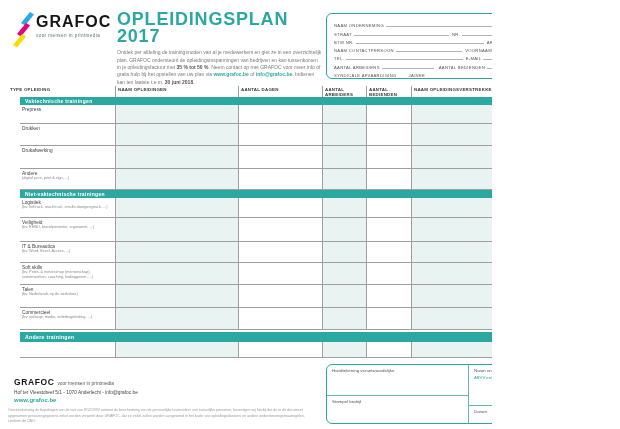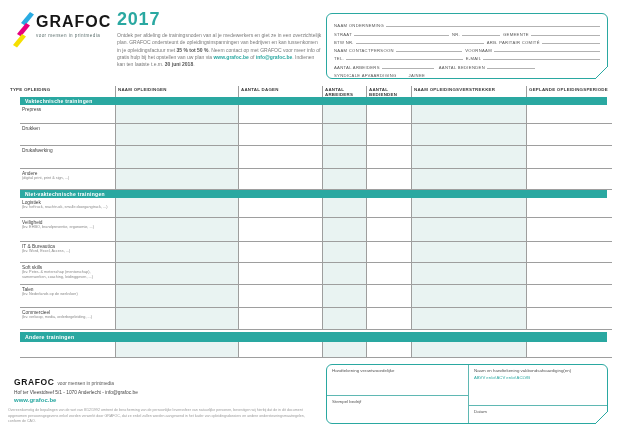--- a/index.html
+++ b/index.html
@@ -1,16 +1,16 @@
 <!DOCTYPE html>
 <html><head>
 <meta charset="utf-8">
 <style>
   html,body{margin:0;padding:0;background:#fff;}
-  .page{position:relative;width:620px;height:429px;background:#ffffff;
+  .page{position:relative;width:492px;height:429px;background:#ffffff;
         font-family:"Liberation Sans",sans-serif;overflow:hidden;}
 
   
   .logo{position:absolute;left:13px;top:10px;}
   .brand{position:absolute;left:36px;top:13px;}
   .brand-name{font-size:16px;font-weight:bold;letter-spacing:1px;color:#161616;}
   .brand-tag{font-size:4.6px;color:#5f7270;letter-spacing:0.4px;margin-top:1.5px;}
 
   .titleblock{position:absolute;left:117px;top:11px;width:205px;}
   .title{font-size:18px;font-weight:bold;color:#2aa8a1;letter-spacing:0.8px;line-height:0.95;}
@@ -89,20 +89,21 @@
     <polygon points="4,24 13,13 17,15.5 8,26.5" fill="#E6007E"></polygon>
     <polygon points="0,35 9,24 13,26.5 4,37.5" fill="#F5DF00"></polygon>
   </svg>
 
   <div class="brand">
     <div class="brand-name">GRAFOC</div>
     <div class="brand-tag">voor mensen in printmedia</div>
   </div>
 
   <div class="titleblock">
+    <div class="title">OPLEIDINGSPLAN</div>
     <div class="title">2017</div>
     <p class="intro"><span>Ontdek per afdeling de trainingsnoden van al je medewerkers en giet ze in een overzichtelijk plan. GRAFOC ondersteunt de opleidingsinspanningen van bedrijven en kan tussenkomen in je opleidingsfactuur met </span><b>35 % tot 50 %</b><span>. Neem contact op met GRAFOC voor meer info of gratis hulp bij het opstellen van uw plan via </span><span class="tealtxt">www.grafoc.be</span><span> of </span><span class="tealtxt">info@grafoc.be</span><span>. Indienen kan ten laatste t.e.m. </span><b>30 juni 2018</b><span>.</span></p>
   </div>
 
   <div class="ibox">
     <div class="ib-row">
       <span class="lbl">NAAM ONDERNEMING</span>
       <span class="fline g1"></span>
     </div>
     <div class="ib-row">

